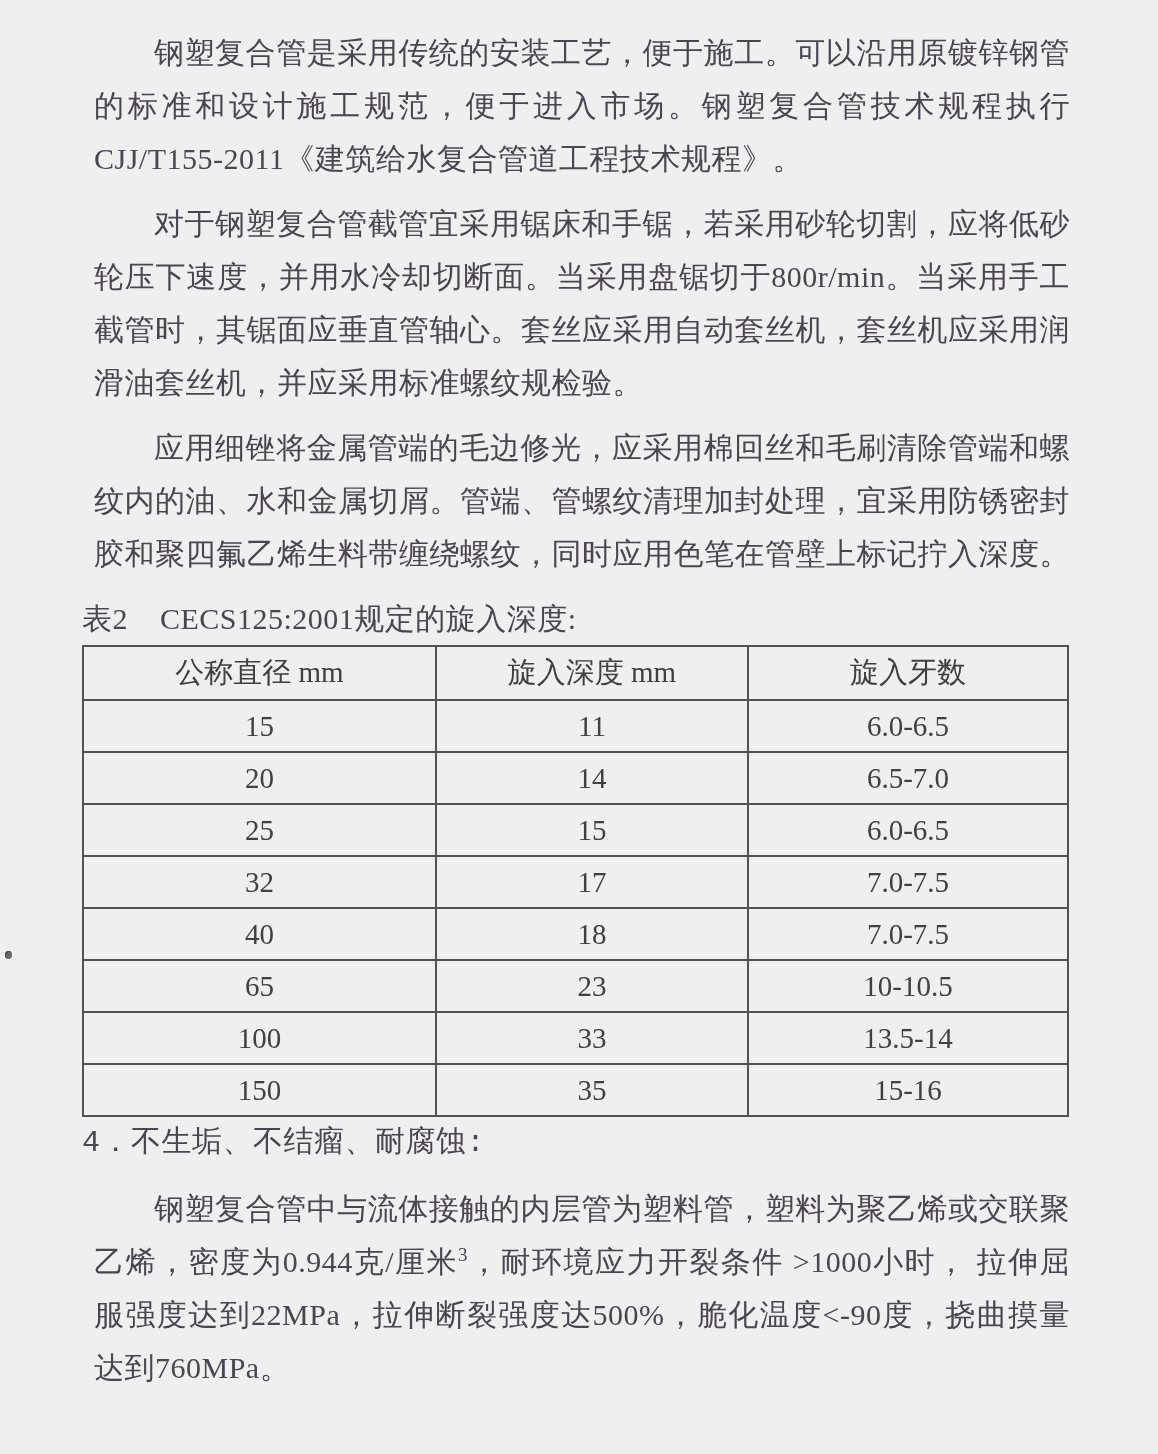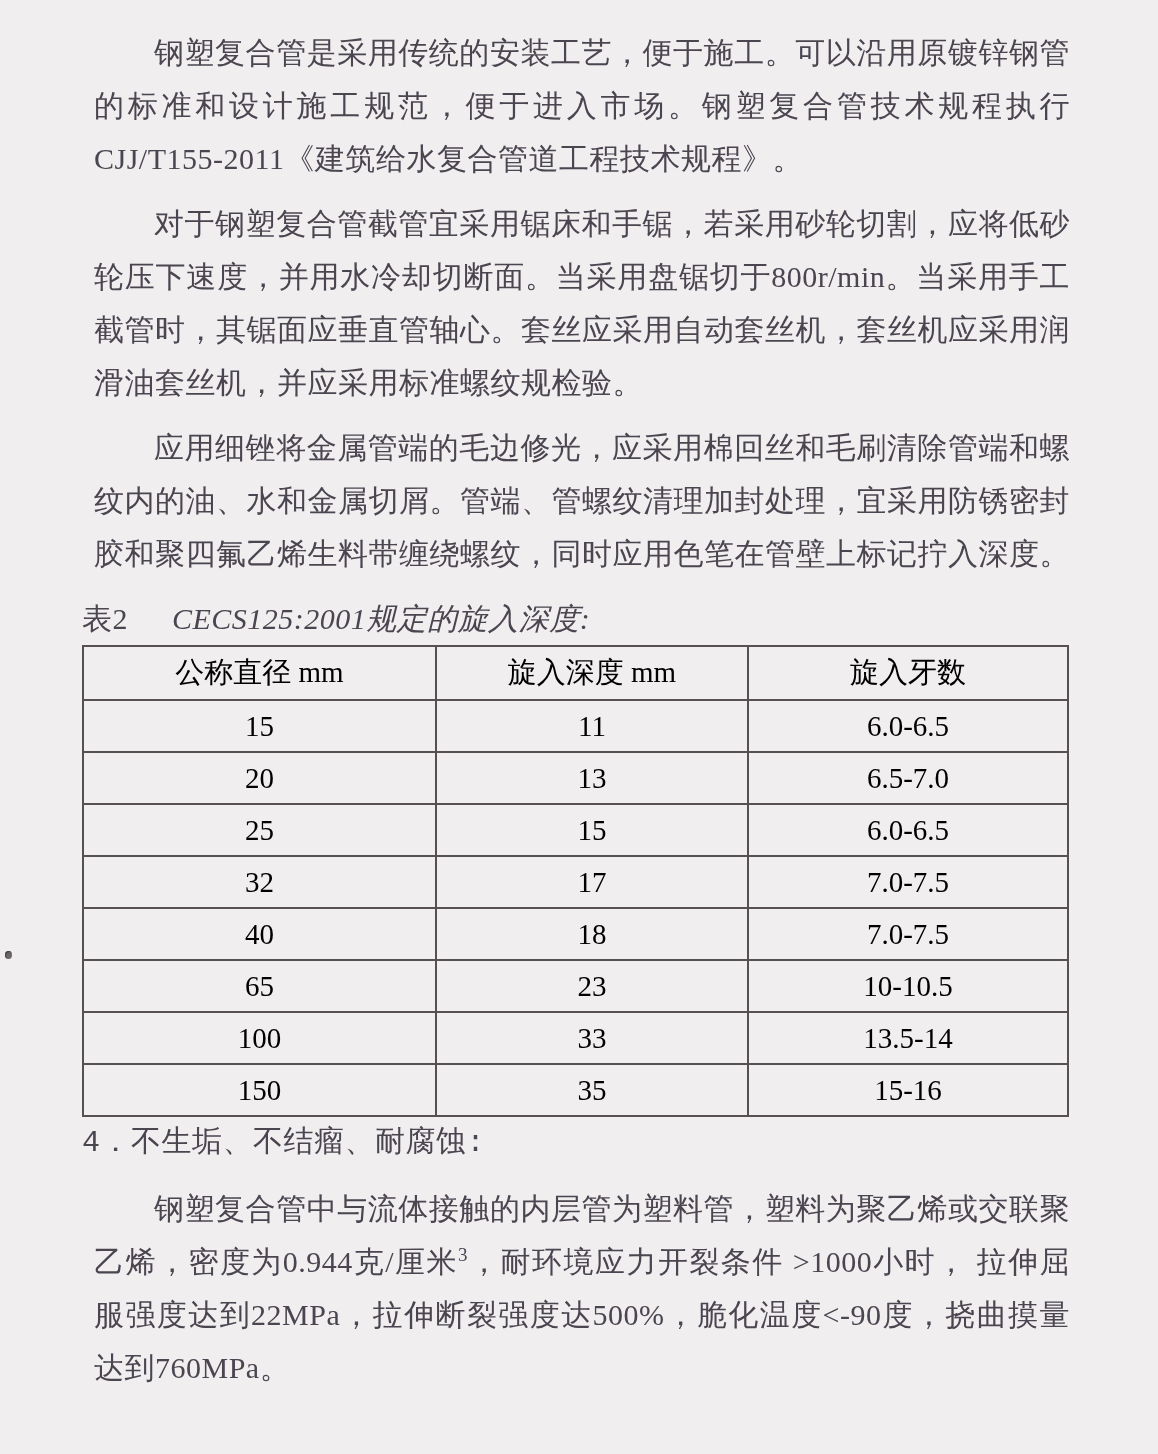--- a/index.html
+++ b/index.html
@@ -29,40 +29,39 @@
     letter-spacing: 0.5px;
   }
   .caption-line {
     margin: 0;
     font-size: 30px;
     line-height: 53px;
     text-indent: 0;
     letter-spacing: 0.5px;
   }
   .caption-text {
-    margin-left: 44px;
-    font-style: italic;
+    margin-left: 32px;
   }
   table.depth-table {
     width: 985px;
     border-collapse: collapse;
     table-layout: fixed;
     margin: 0;
   }
   table.depth-table col.c1 { width: 353px; }
   table.depth-table col.c2 { width: 312px; }
   table.depth-table col.c3 { width: 320px; }
   table.depth-table th,
   table.depth-table td {
     border: 2px solid #565054;
     text-align: center;
     vertical-align: middle;
     font-weight: normal;
     font-size: 29px;
-    color: #000000;
+    color: #404040;
     padding: 0;
   }
   table.depth-table th { height: 52px; }
   table.depth-table td { height: 50px; }
   .heading4 {
     margin: 0;
     font-size: 30px;
     line-height: 53px;
     text-indent: 0;
     text-align: left;
@@ -112,21 +111,21 @@
       </tr>
     </thead>
     <tbody>
       <tr>
         <td>15</td>
         <td>11</td>
         <td>6.0-6.5</td>
       </tr>
       <tr>
         <td>20</td>
-        <td>13</td>
+        <td>14</td>
         <td>6.5-7.0</td>
       </tr>
       <tr>
         <td>25</td>
         <td>15</td>
         <td>6.0-6.5</td>
       </tr>
       <tr>
         <td>32</td>
         <td>17</td>

